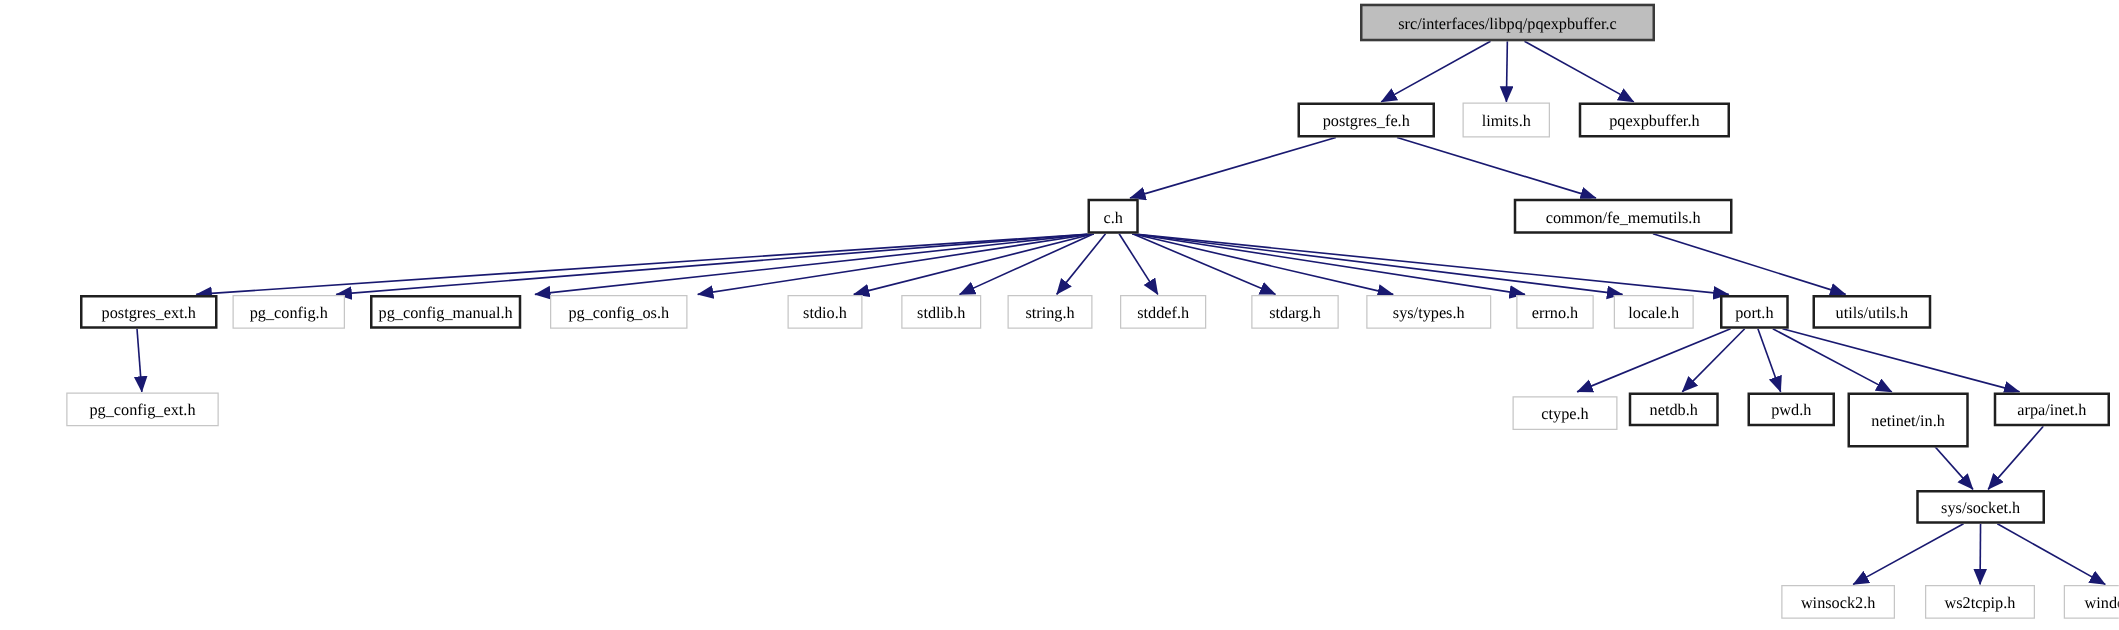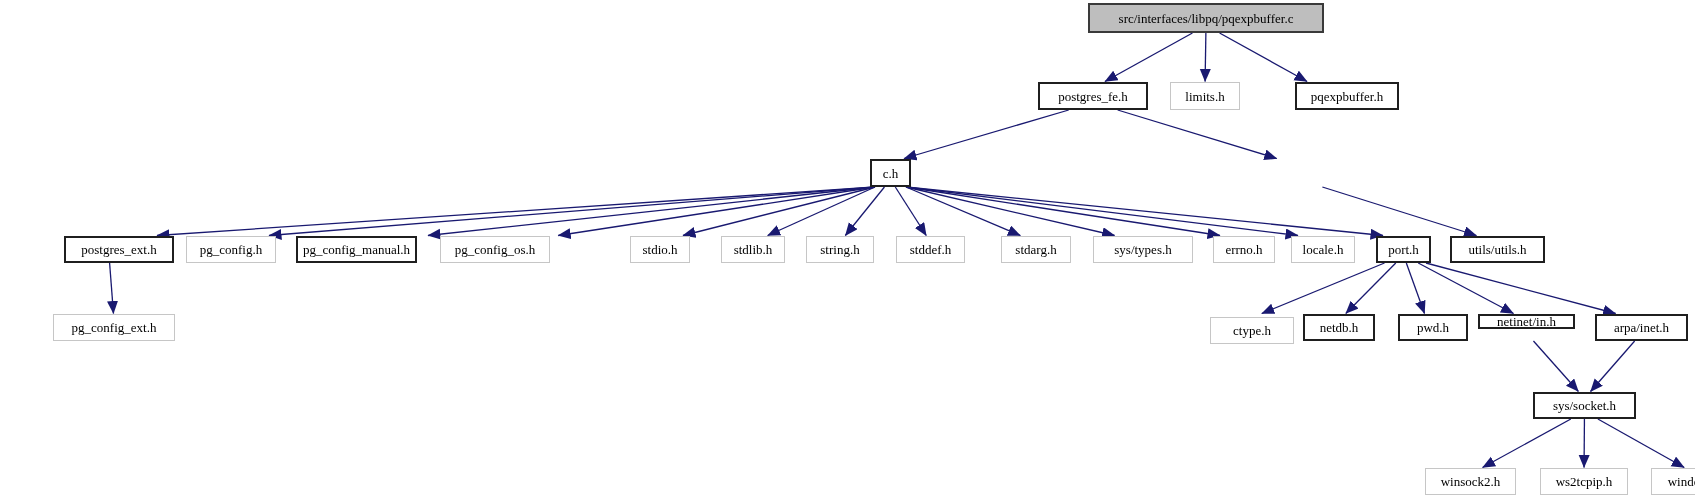--- a/index.html
+++ b/index.html
@@ -71,44 +71,45 @@
         <line x1="1522.82" y1="419" x2="1434.5384" y2="467.5" marker-end="url(#arrowhead)"></line>
         <line x1="1536.44" y1="419" x2="1536.0528" y2="467.5" marker-end="url(#arrowhead)"></line>
         <line x1="1549.88" y1="419" x2="1636.2256" y2="467.5" marker-end="url(#arrowhead)"></line>
       </g>
   </svg>
 
   <div class="node root" style="left:1040px;top:3px;width:236px;height:30px">src/interfaces/libpq/pqexpbuffer.c</div>
 
   <div class="node doc" style="left:990px;top:82px;width:110px;height:28px">postgres_fe.h</div>
   <div class="node ext" style="left:1122px;top:82px;width:70px;height:28px">limits.h</div>
-  <div class="node doc" style="left:1247px;top:82px;width:104px;height:28px">pqexpbuffer.h</div>
+  <div class="node doc" style="left:1215px;top:82px;width:121px;height:28px">pqexpbuffer.h</div>
 
   <div class="node doc" style="left:822px;top:159px;width:41px;height:28px">c.h</div>
+  <div class="node doc" style="left:1163px;top:159px;width:175px;height:28px">common/fe_memutils.h</div>
 
   <div class="node doc" style="left:16px;top:236px;width:110px;height:27px">postgres_ext.h</div>
   <div class="node ext" style="left:138px;top:236px;width:90px;height:27px">pg_config.h</div>
   <div class="node doc" style="left:248px;top:236px;width:121px;height:27px">pg_config_manual.h</div>
   <div class="node ext" style="left:392px;top:236px;width:110px;height:27px">pg_config_os.h</div>
   <div class="node ext" style="left:582px;top:236px;width:60px;height:27px">stdio.h</div>
   <div class="node ext" style="left:673px;top:236px;width:64px;height:27px">stdlib.h</div>
   <div class="node ext" style="left:758px;top:236px;width:68px;height:27px">string.h</div>
   <div class="node ext" style="left:848px;top:236px;width:69px;height:27px">stddef.h</div>
   <div class="node ext" style="left:953px;top:236px;width:70px;height:27px">stdarg.h</div>
   <div class="node ext" style="left:1045px;top:236px;width:100px;height:27px">sys/types.h</div>
   <div class="node ext" style="left:1165px;top:236px;width:62px;height:27px">errno.h</div>
   <div class="node ext" style="left:1243px;top:236px;width:64px;height:27px">locale.h</div>
   <div class="node doc" style="left:1328px;top:236px;width:55px;height:27px">port.h</div>
   <div class="node doc" style="left:1402px;top:236px;width:95px;height:27px">utils/utils.h</div>
 
   <div class="node ext" style="left:5px;top:314px;width:122px;height:27px">pg_config_ext.h</div>
   <div class="node ext" style="left:1162px;top:317px;width:84px;height:27px">ctype.h</div>
   <div class="node doc" style="left:1255px;top:314px;width:72px;height:27px">netdb.h</div>
   <div class="node doc" style="left:1350px;top:314px;width:70px;height:27px">pwd.h</div>
-  <div class="node doc" style="left:1430px;top:314px;width:97px;height:15px">netinet/in.h</div>
+  <div class="node doc" style="left:1430px;top:314px;width:97px;height:44px">netinet/in.h</div>
   <div class="node doc" style="left:1547px;top:314px;width:93px;height:27px">arpa/inet.h</div>
 
   <div class="node doc" style="left:1485px;top:392px;width:103px;height:27px">sys/socket.h</div>
 
   <div class="node ext" style="left:1377px;top:468px;width:91px;height:27px">winsock2.h</div>
   <div class="node ext" style="left:1492px;top:468px;width:88px;height:27px">ws2tcpip.h</div>
   <div class="node ext" style="left:1603px;top:468px;width:90px;height:27px">windows.h</div>
 
 </div>
 

